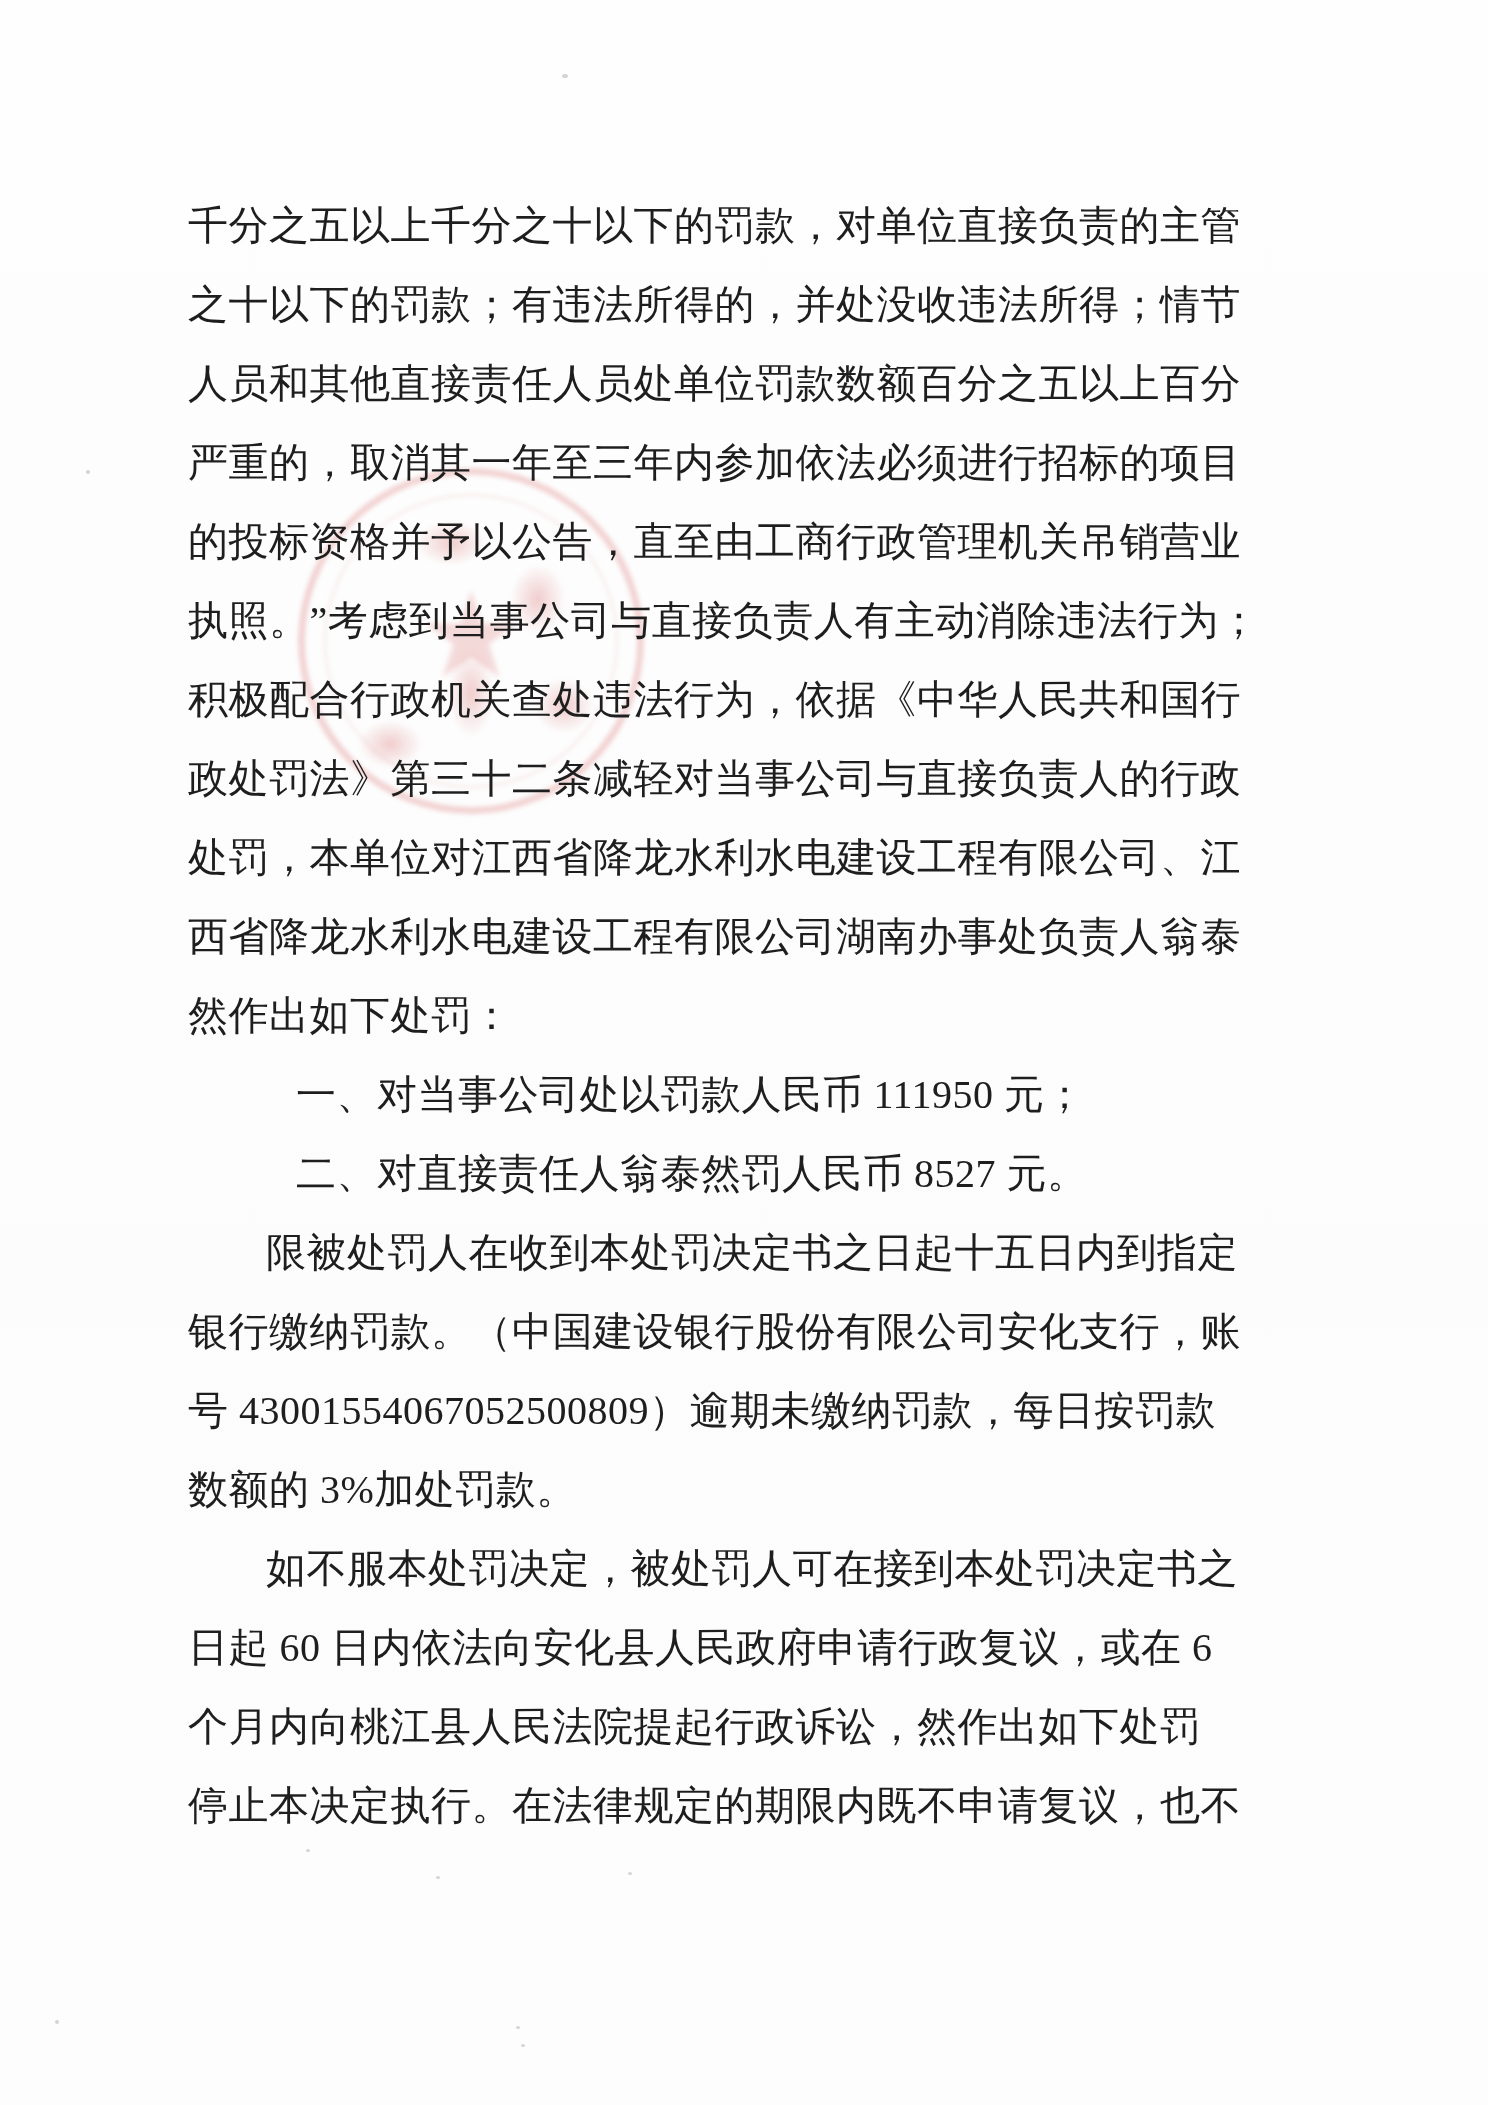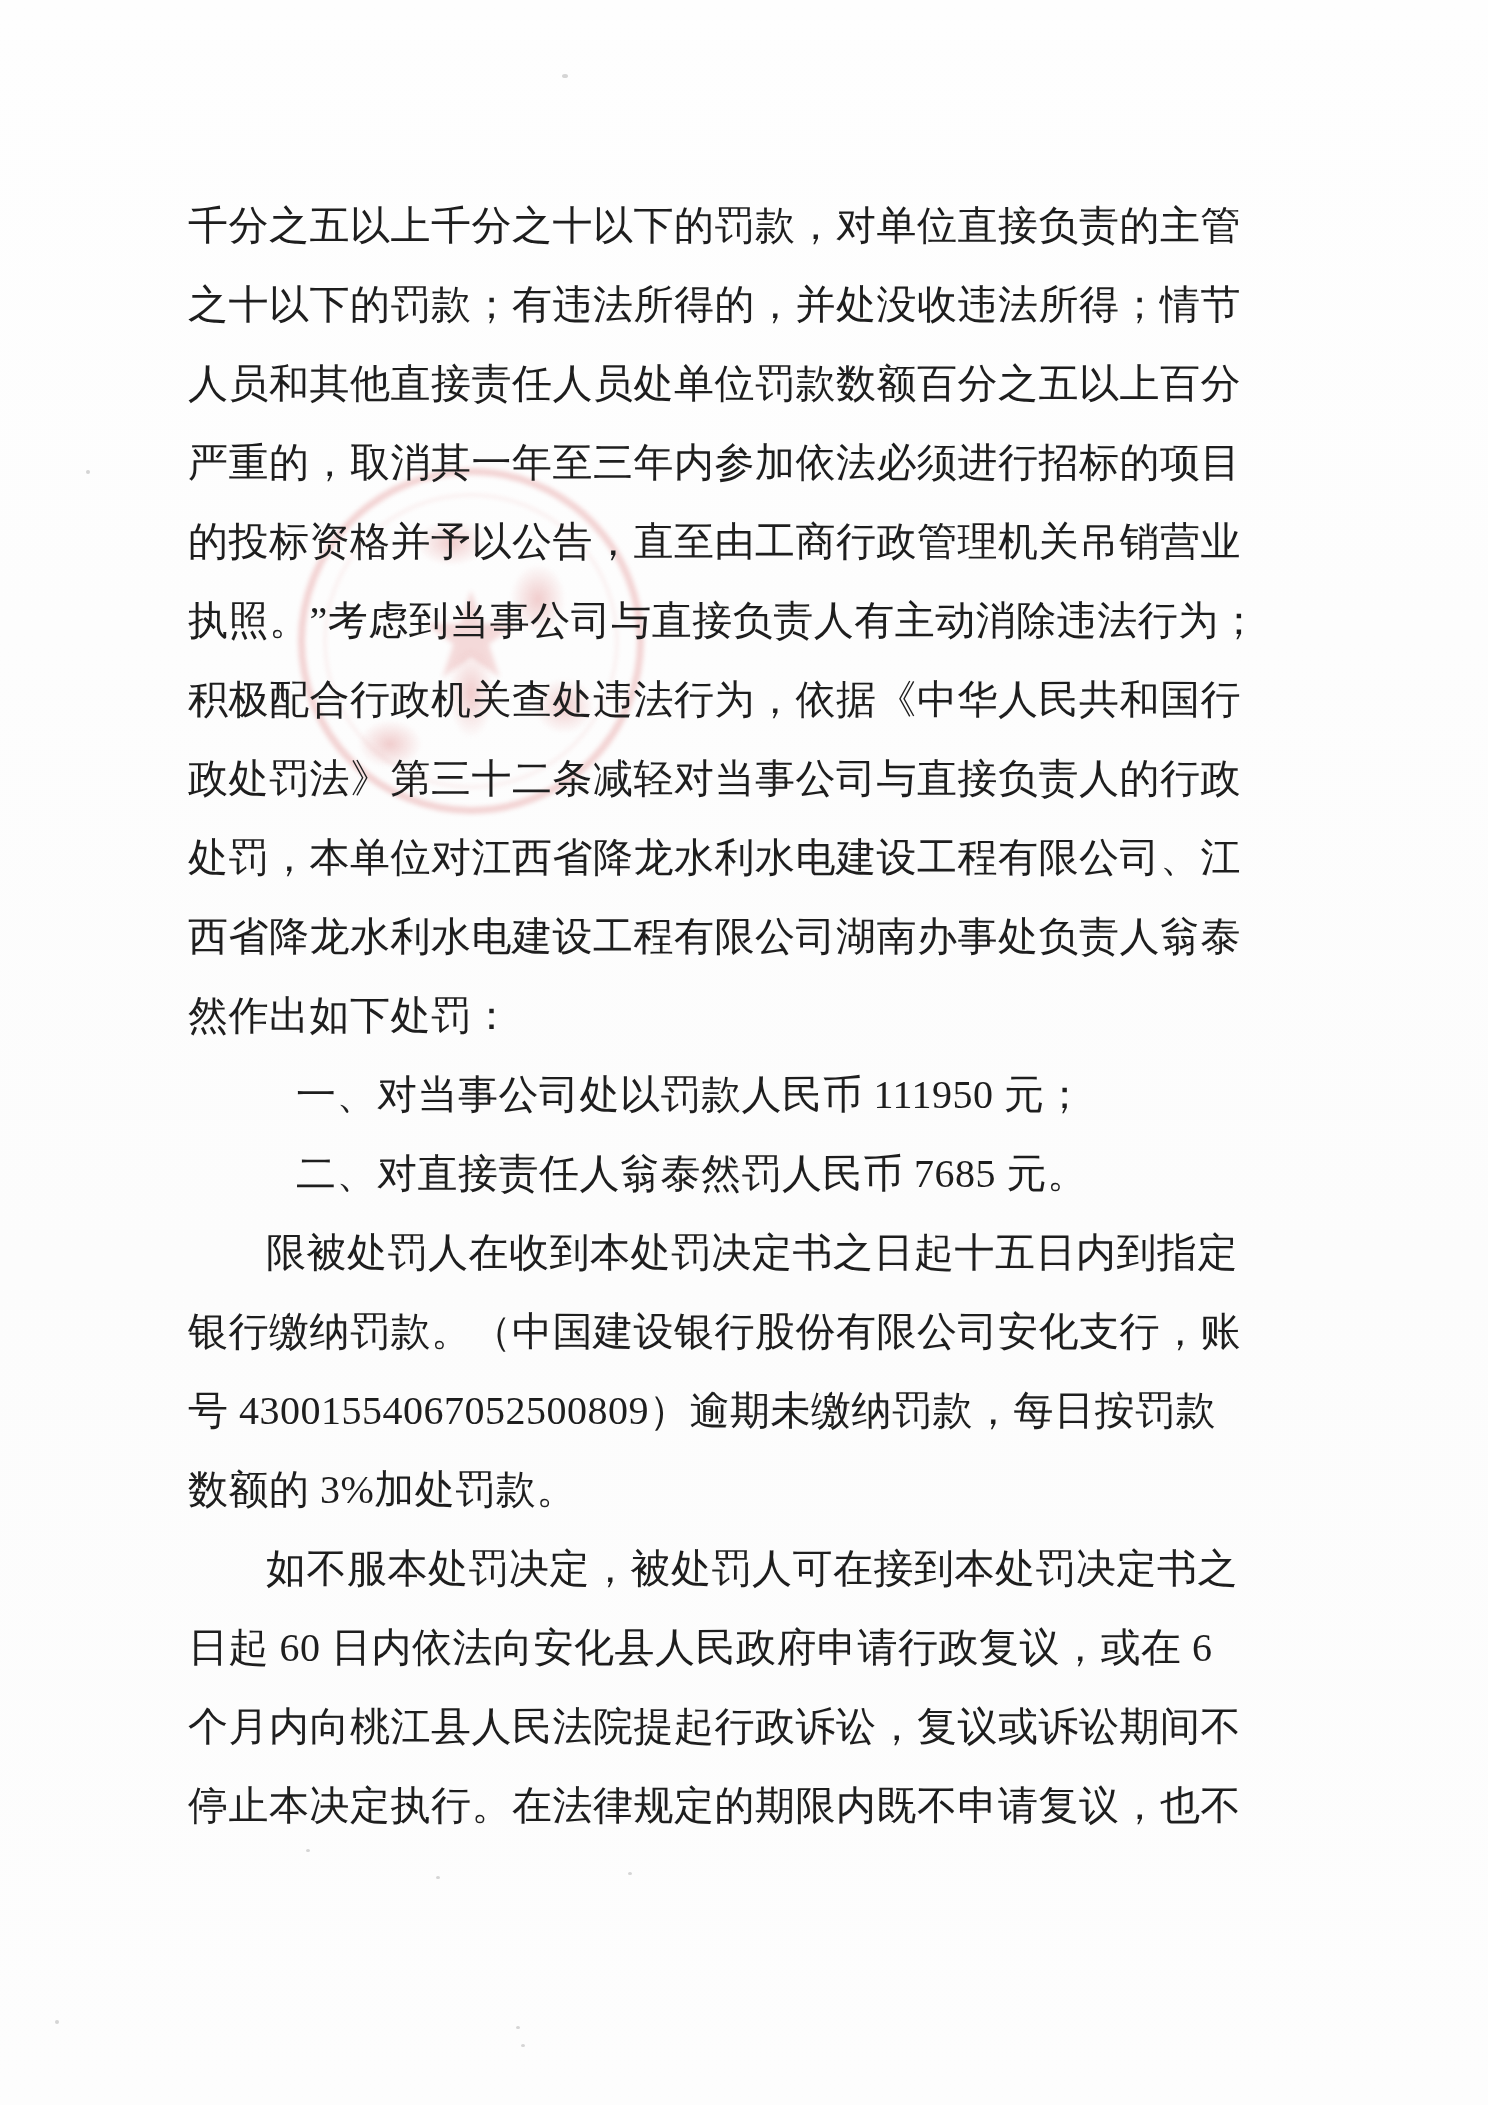--- a/index.html
+++ b/index.html
@@ -112,28 +112,28 @@
       <div class="line">人员和其他直接责任人员处单位罚款数额百分之五以上百分</div>
       <div class="line">严重的，取消其一年至三年内参加依法必须进行招标的项目</div>
       <div class="line">的投标资格并予以公告，直至由工商行政管理机关吊销营业</div>
       <div class="line">执照。”考虑到当事公司与直接负责人有主动消除违法行为；</div>
       <div class="line">积极配合行政机关查处违法行为，依据《中华人民共和国行</div>
       <div class="line">政处罚法》第三十二条减轻对当事公司与直接负责人的行政</div>
       <div class="line">处罚，本单位对江西省降龙水利水电建设工程有限公司、江</div>
       <div class="line">西省降龙水利水电建设工程有限公司湖南办事处负责人翁泰</div>
       <div class="line">然作出如下处罚：</div>
       <div class="line indent-list">一、对当事公司处以罚款人民币 111950 元；</div>
-      <div class="line indent-list">二、对直接责任人翁泰然罚人民币 7685 元。</div>
+      <div class="line indent-list">二、对直接责任人翁泰然罚人民币 8527 元。</div>
       <div class="line indent-para">限被处罚人在收到本处罚决定书之日起十五日内到指定</div>
       <div class="line">银行缴纳罚款。（中国建设银行股份有限公司安化支行，账</div>
       <div class="line">号 43001554067052500809）逾期未缴纳罚款，每日按罚款</div>
       <div class="line">数额的 3%加处罚款。</div>
       <div class="line indent-para">如不服本处罚决定，被处罚人可在接到本处罚决定书之</div>
       <div class="line">日起 60 日内依法向安化县人民政府申请行政复议，或在 6</div>
-      <div class="line">个月内向桃江县人民法院提起行政诉讼，复议或诉讼期间不</div>
+      <div class="line">个月内向桃江县人民法院提起行政诉讼，然作出如下处罚</div>
       <div class="line">停止本决定执行。在法律规定的期限内既不申请复议，也不</div>
     </div>
 
   <div>
     <div class="speck" style="left:562px; top:74px;  width:6px; height:4px;"></div>
     <div class="speck" style="left:86px;  top:470px; width:4px; height:4px;"></div>
     <div class="speck" style="left:306px; top:1849px;width:4px; height:3px;"></div>
     <div class="speck" style="left:436px; top:1876px;width:4px; height:3px;"></div>
     <div class="speck" style="left:628px; top:1872px;width:4px; height:3px;"></div>
     <div class="speck" style="left:55px;  top:2020px;width:4px; height:4px;"></div>

